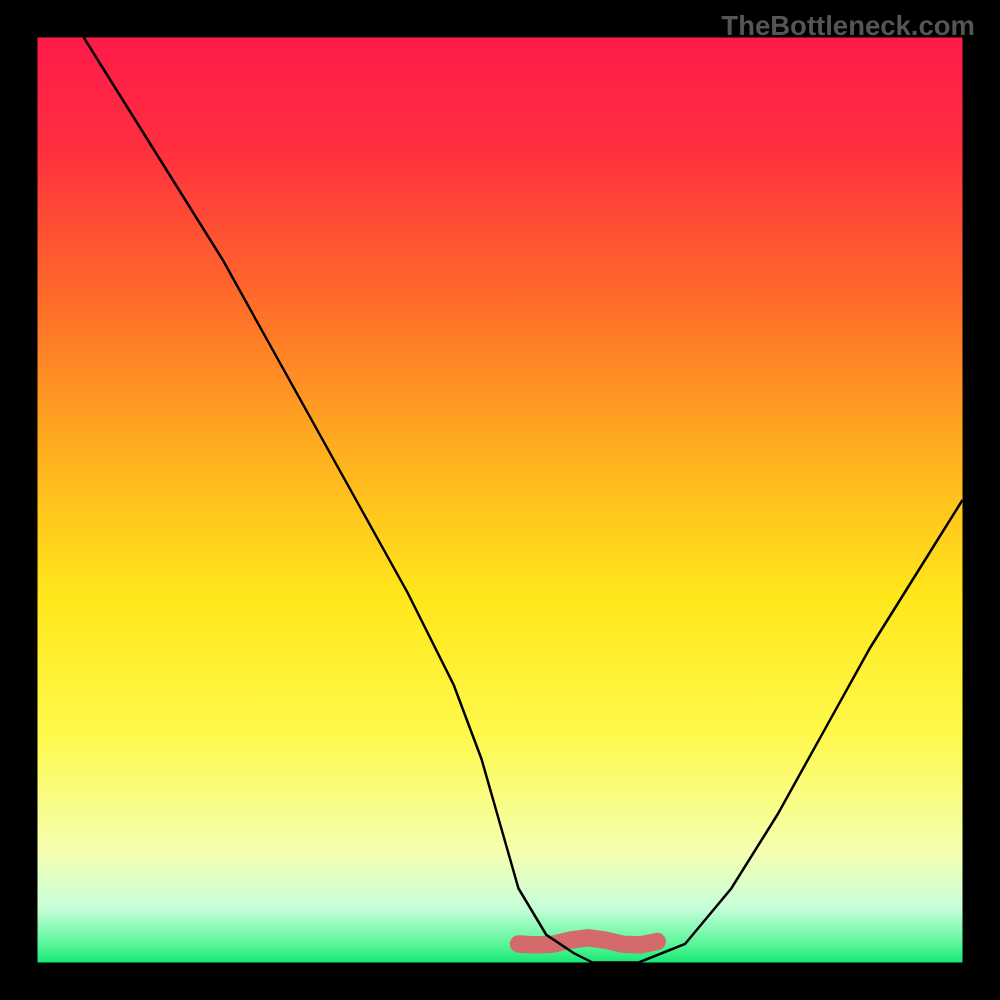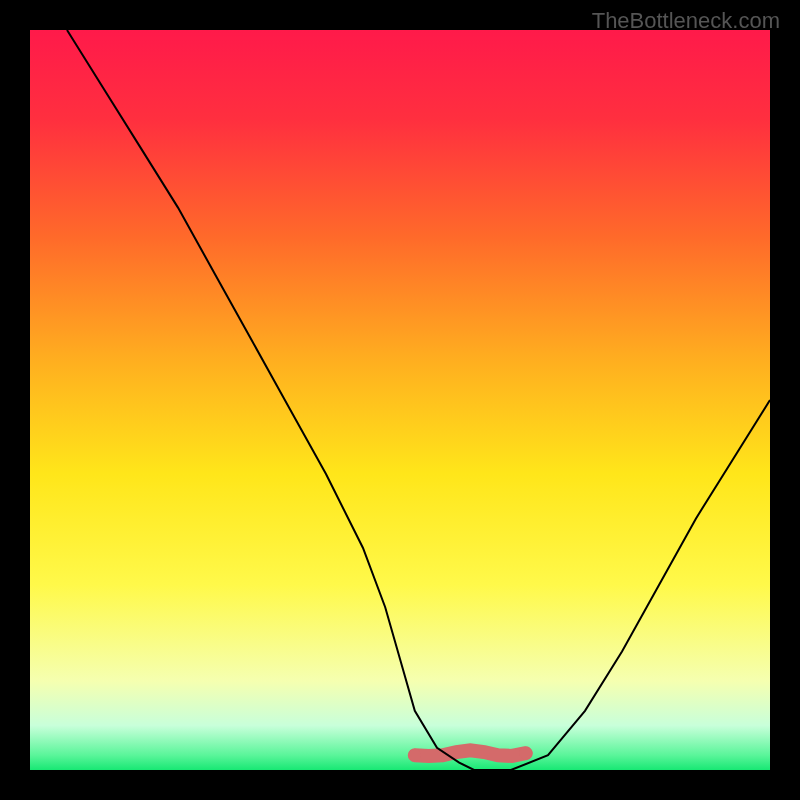--- a/index.html
+++ b/index.html
@@ -18,21 +18,21 @@
     left: 0;
     width: 800px;
     height: 800px;
   }
   .watermark {
     position: absolute;
     top: 8px;
     right: 20px;
     color: #555;
     font-size: 22px;
-    font-weight: normal;
+    font-weight: bold;
     z-index: 10;
   }
   svg {
     display: block;
   }
 </style>
 </head>
 <body>
 
 <div class="chart-container">

